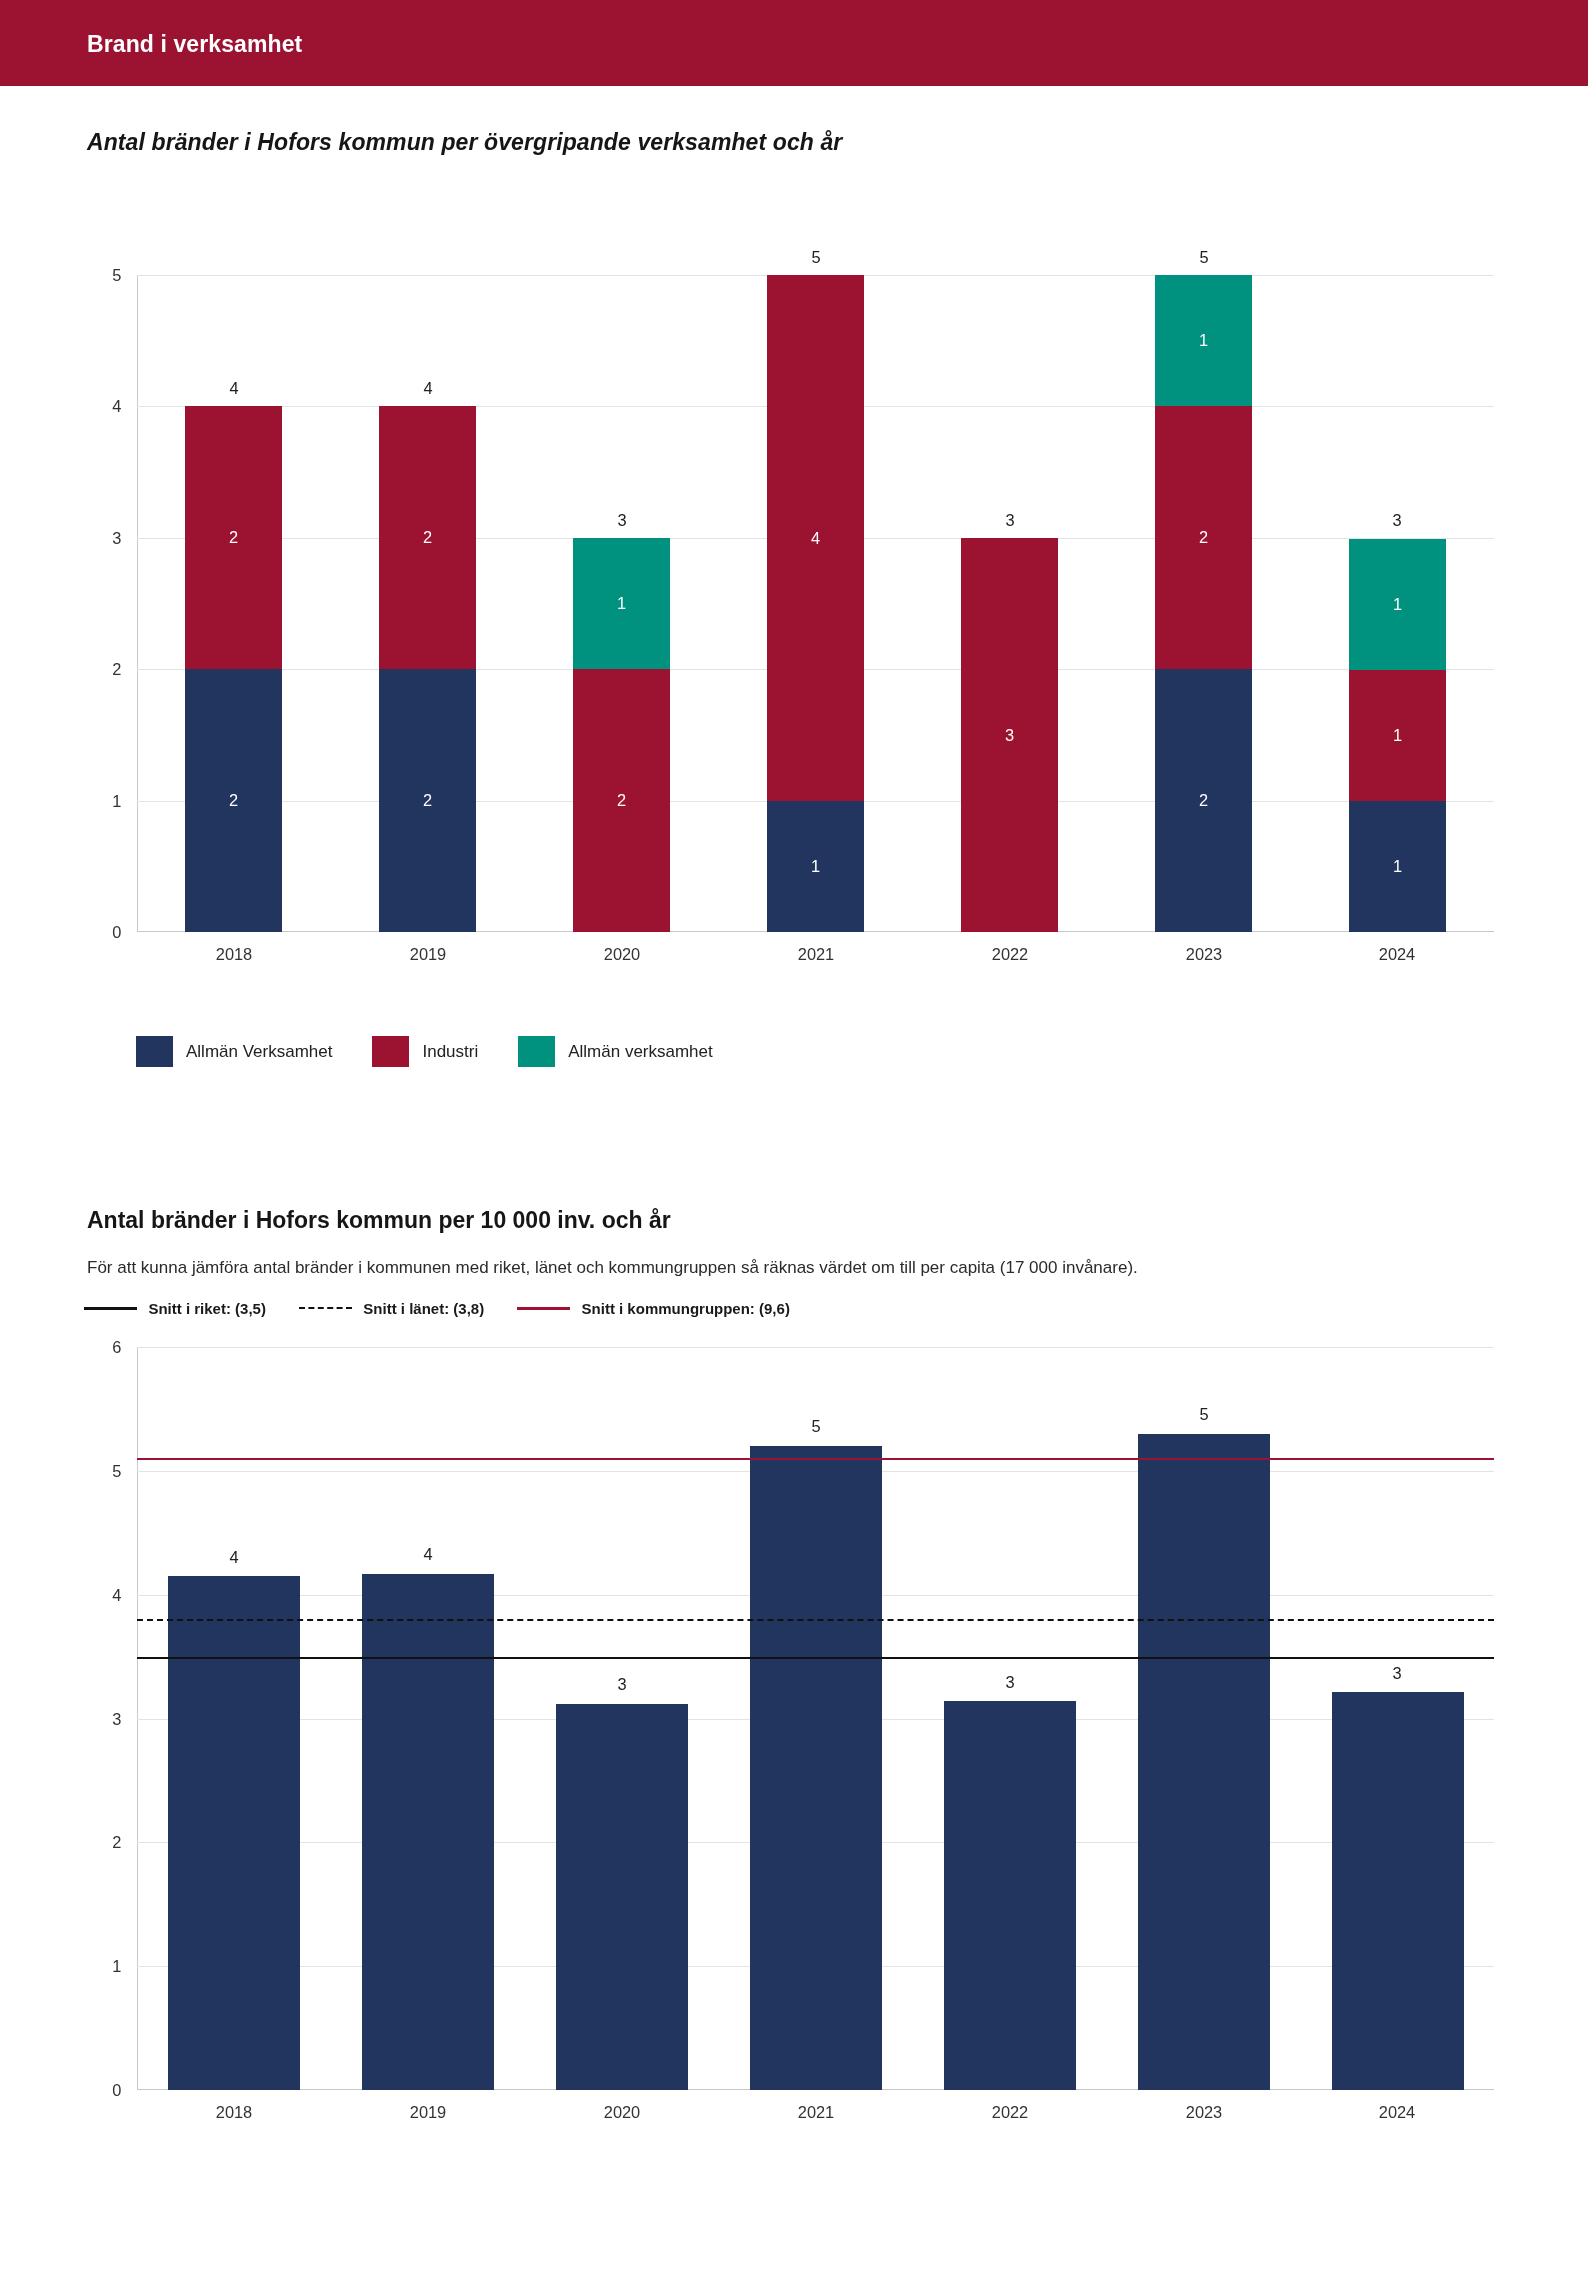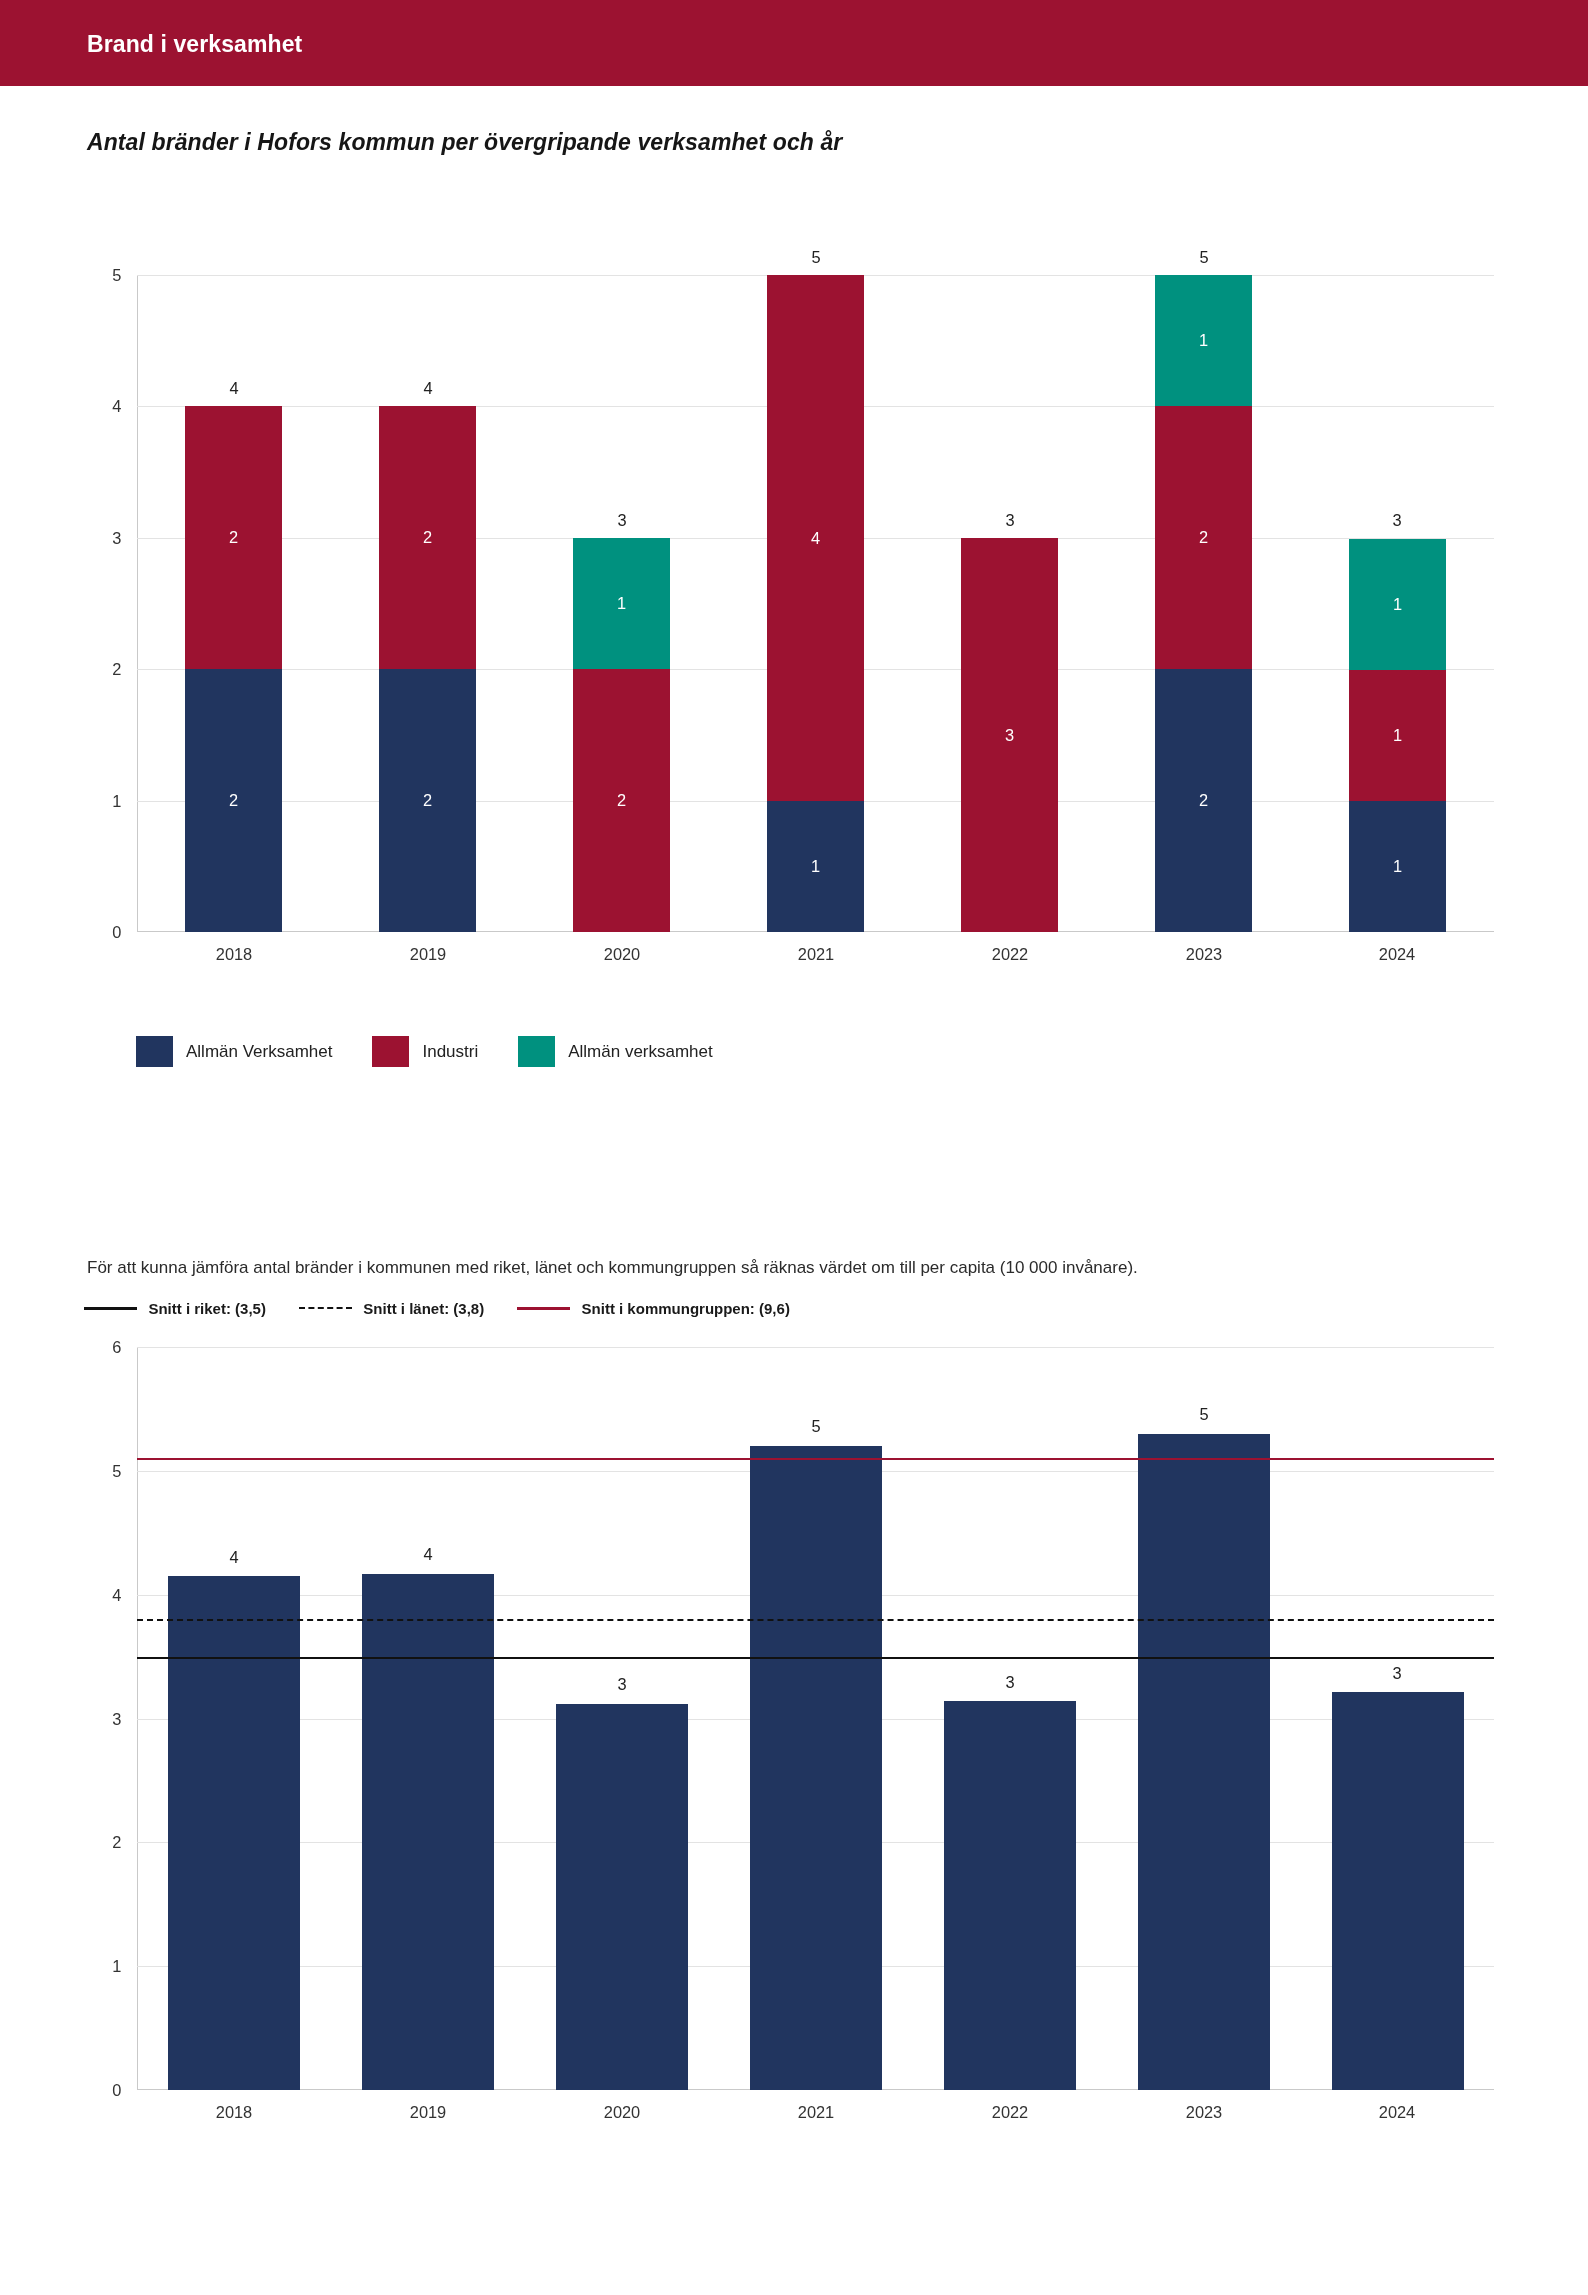--- a/index.html
+++ b/index.html
@@ -206,21 +206,22 @@
       <div class="lg-item">
         <span class="lg-swatch" style="background: rgb(156, 18, 49);"></span>
         <span class="lg-label">Industri</span>
       </div>
       <div class="lg-item">
         <span class="lg-swatch" style="background: rgb(0, 145, 127);"></span>
         <span class="lg-label">Allmän verksamhet</span>
       </div>
     </div>
 
-  <div class="sec2-desc">För att kunna jämföra antal bränder i kommunen med riket, länet och kommungruppen så räknas värdet om till per capita (10 000 invånare).</div>
+  <div class="sec2-title">Antal bränder i Hofors kommun per 10 000 inv. och år</div>
+  <div class="sec2-desc">För att kunna jämföra antal bränder i kommunen med riket, länet och kommungruppen så räknas värdet om till per capita (17 000 invånare).</div>
 
   <div class="legend2" id="legend2">
       <div class="lg2-item">
         <span class="lg2-line">
           <i style="background: rgb(17, 17, 17);"></i>
         </span>
         <span class="lg2-label">Snitt i riket: (3,5)</span>
       </div>
       <div class="lg2-item">
         <span class="lg2-line">

